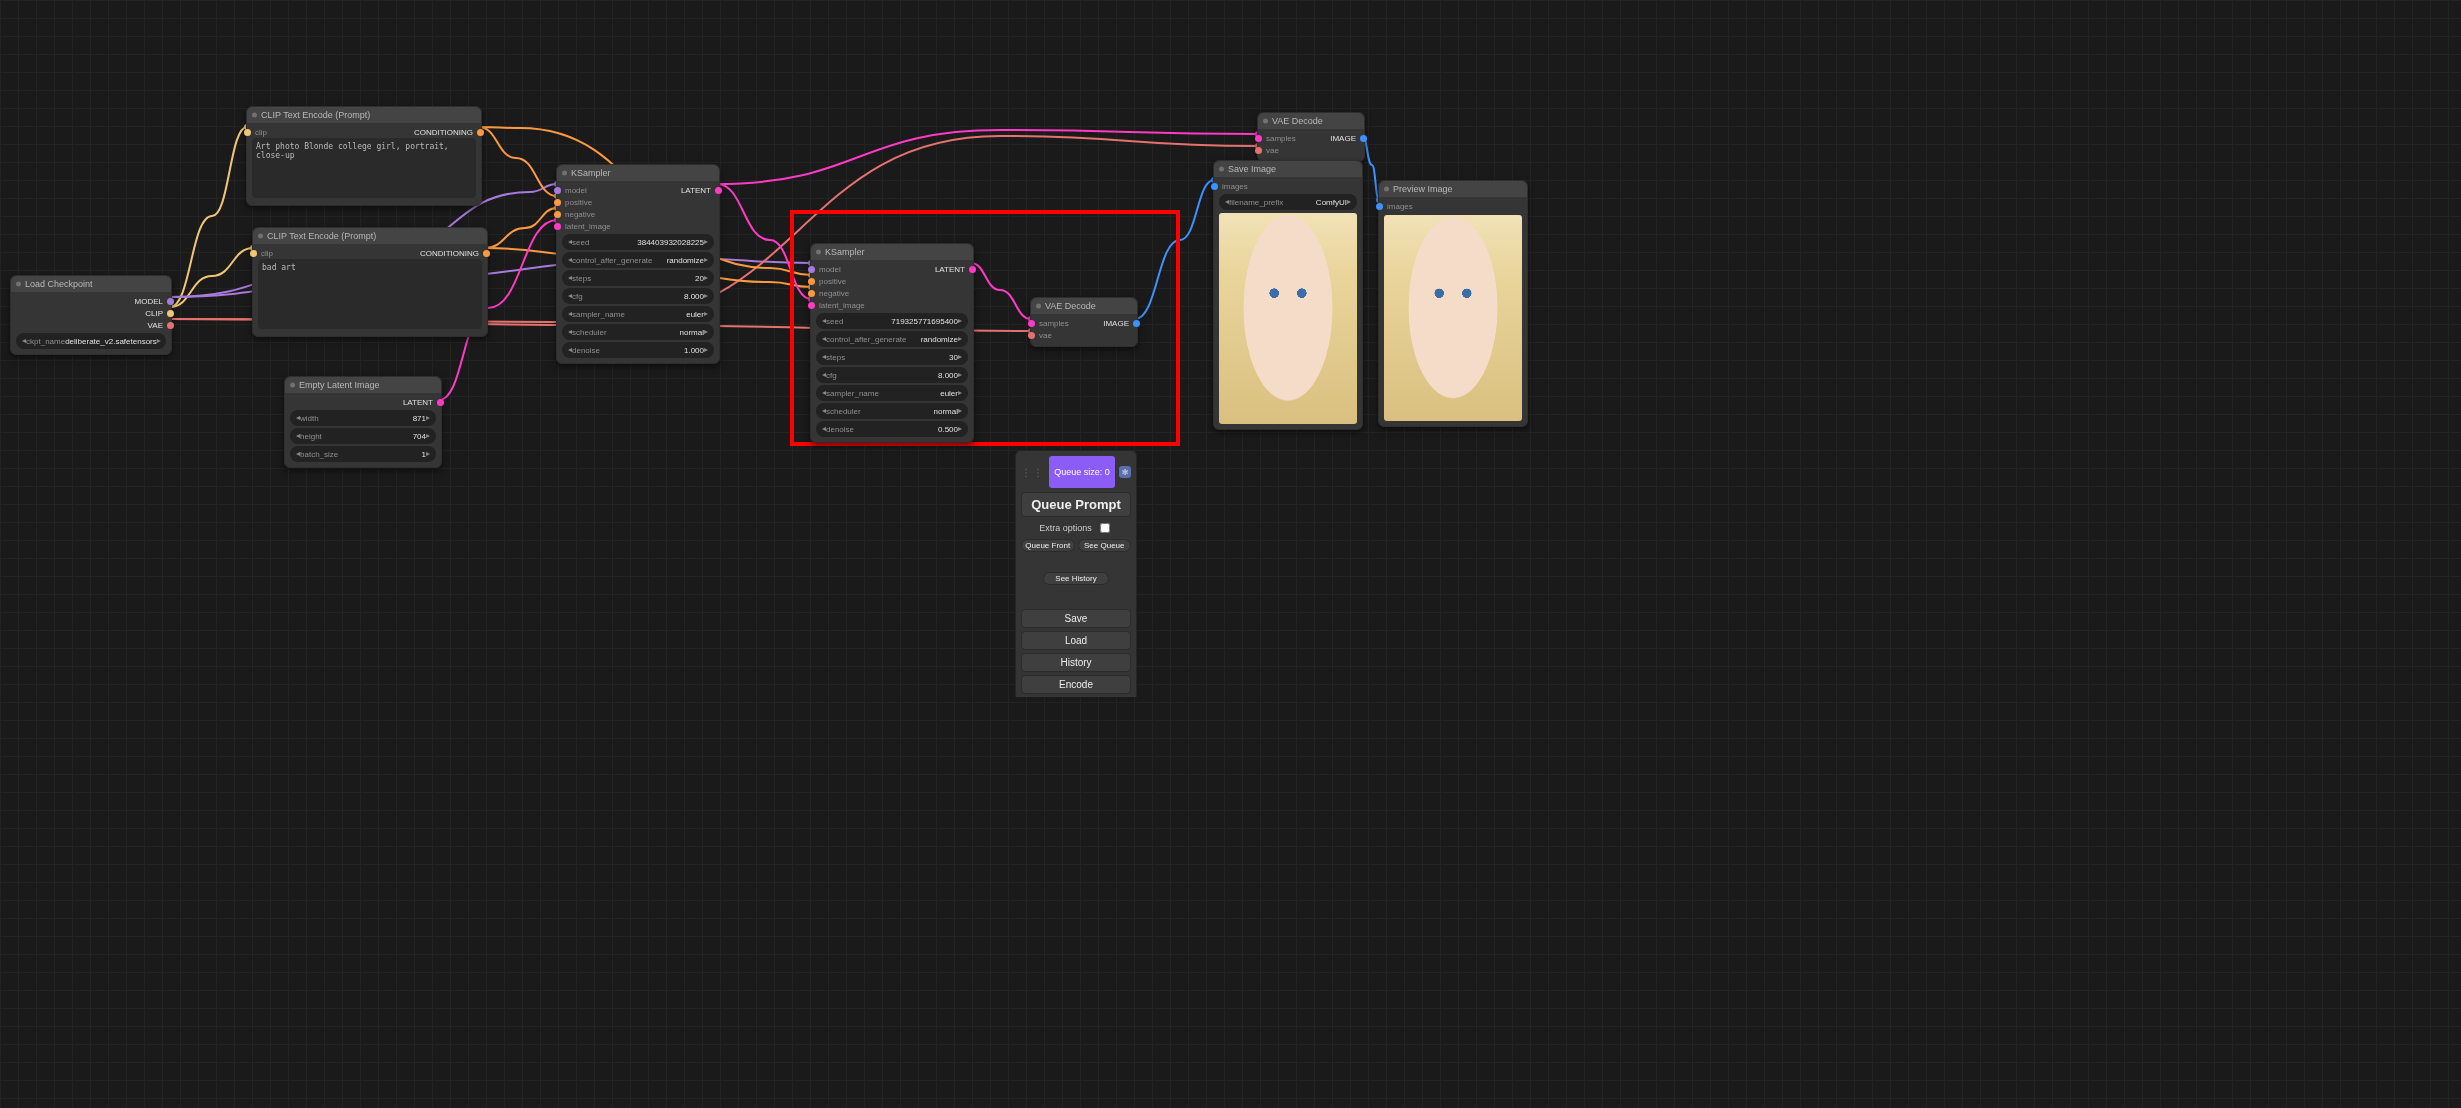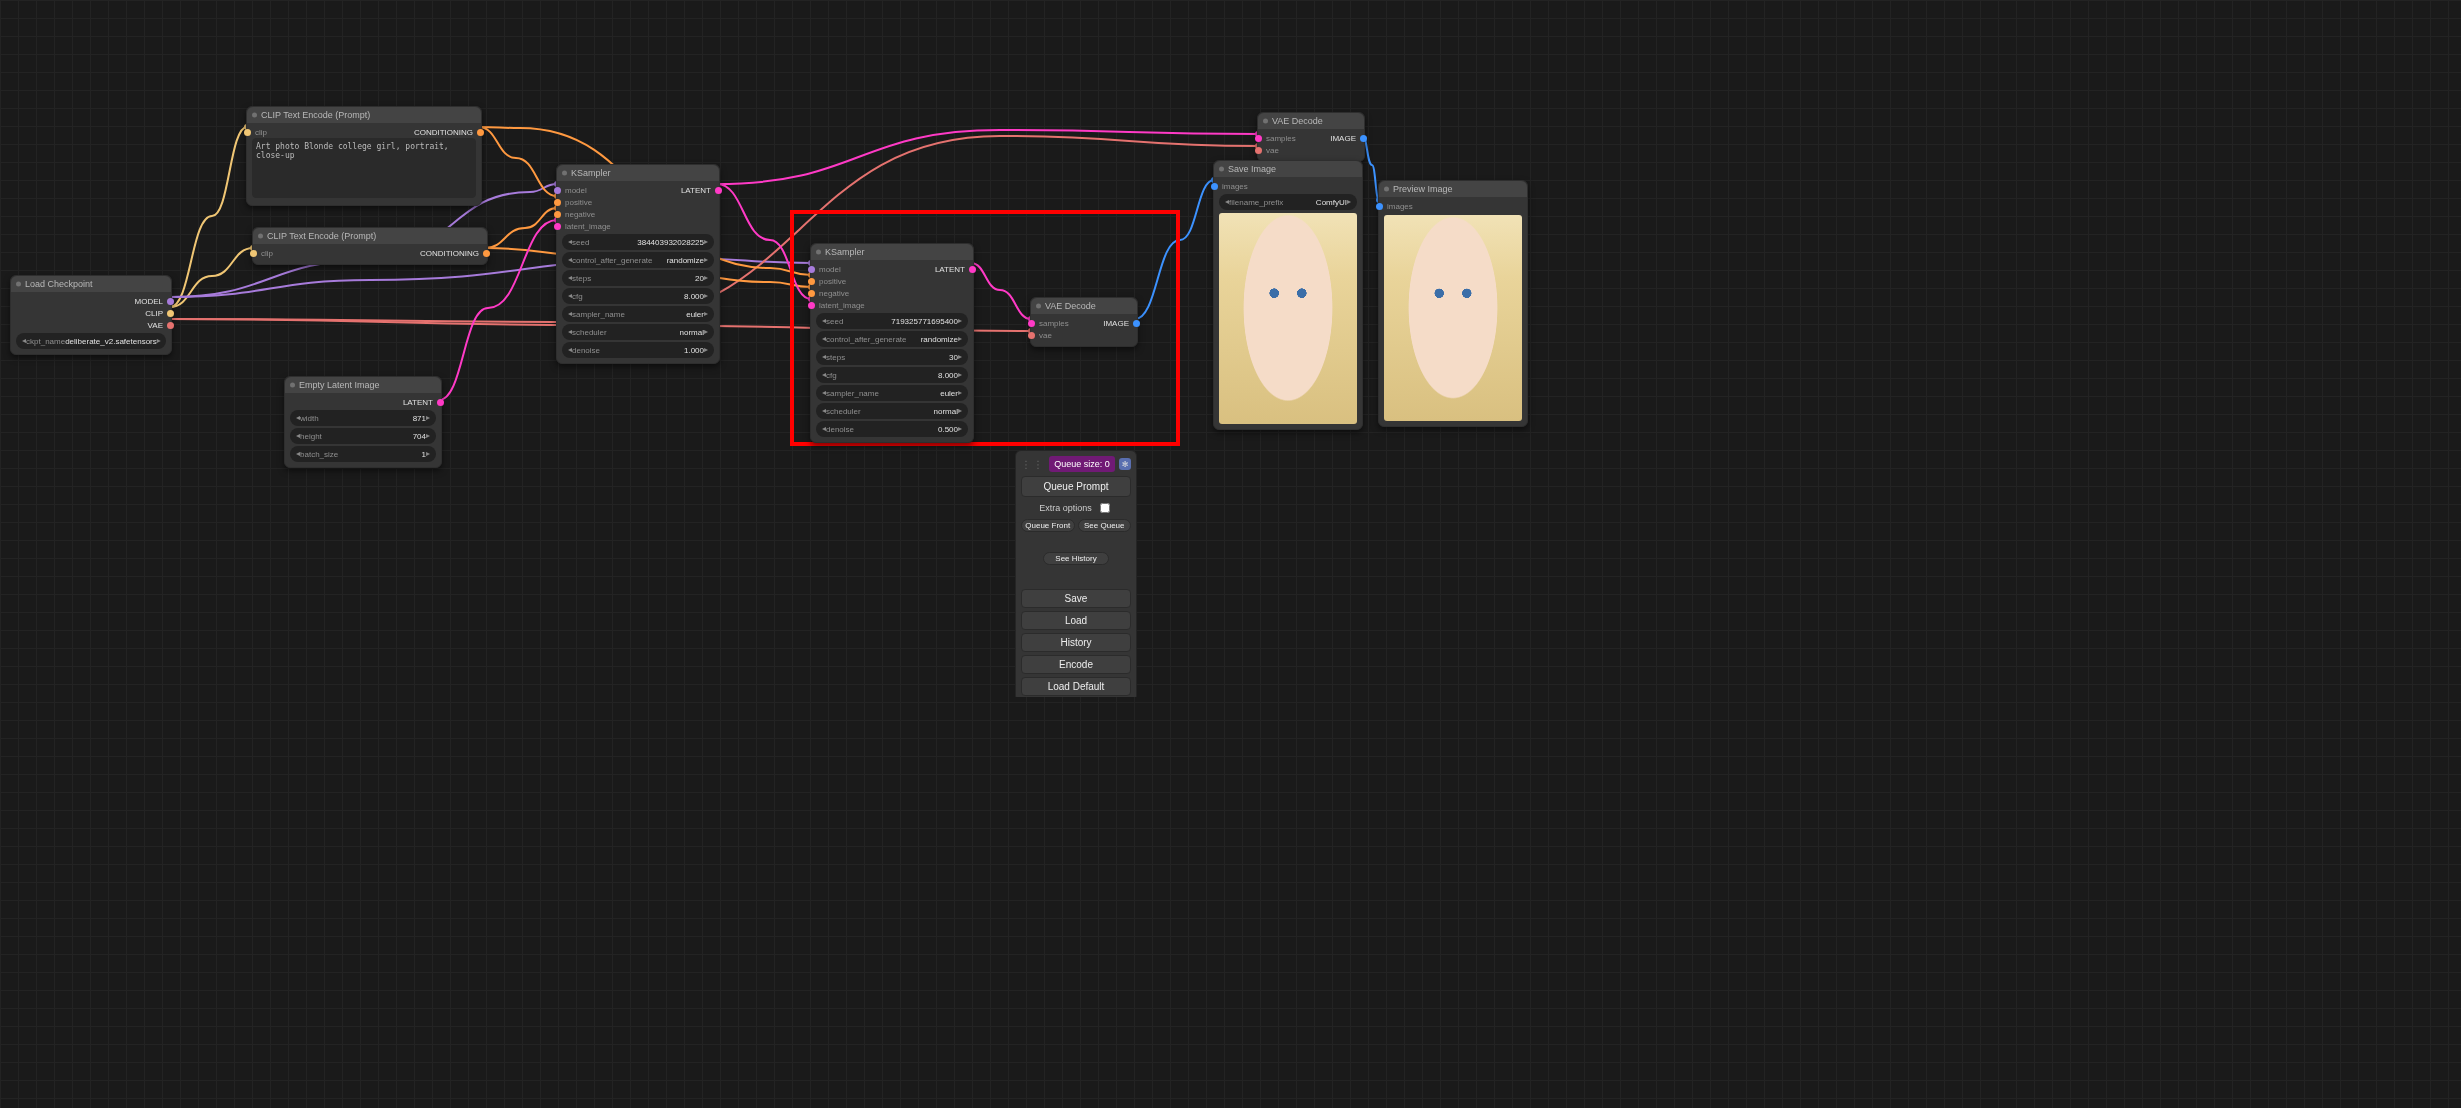--- a/index.html
+++ b/index.html
@@ -94,29 +94,29 @@
   }
 
   
   .panel{
     position:absolute;
     background:#353535;border:1px solid #252525;border-radius:6px;
     padding:5px;width:110px;
     color:#ddd;font-size:10px;text-align:center;
   }
   .panel .head{display:flex;justify-content:space-between;align-items:center;margin-bottom:4px;}
-  .panel .queue-pill{background:#701a75;color:#fff;border-radius:3px;padding:3px 5px;font-size:9px;}
+  .panel .queue-pill{background:#8b5cf6;color:#fff;border-radius:3px;padding:11px 5px;font-size:9px;}
   .panel .gear{width:12px;height:12px;background:#5a6fb0;border-radius:3px;display:flex;align-items:center;justify-content:center;font-size:8px;}
   .panel .drag{color:#666;font-size:10px;letter-spacing:2px;}
   .panel button{
     display:block;width:100%;margin-top:3px;
     background:#3f3f3f;border:1px solid #2b2b2b;border-radius:4px;
     color:#eee;font-size:10px;padding:3px 0;cursor:pointer;
   }
-  .panel button.primary{font-size:10px;padding:4px 0;}
+  .panel button.primary{font-size:13px;padding:4px 0;font-weight:bold;}
   .panel .row-small{display:flex;gap:3px;margin-top:3px;}
   .panel .row-small button{font-size:8px;padding:1px 0;margin:0;border-radius:8px;}
   .panel .extra{display:flex;justify-content:center;align-items:center;gap:4px;margin-top:3px;font-size:9px;color:#ccc;}
   .panel .extra input{width:10px;height:10px;}
 
   
   .portrait{
     width:100%;border-radius:3px;margin-top:3px;
     background:
       radial-gradient(circle at 40% 38%,#3b6ea8 3%,transparent 3.2%),
@@ -262,21 +262,21 @@
               <span class="lbl">clip</span>
             </div>
           </div>
           <div style="min-width: 40%; text-align: right;">
             <div class="port out">
               <span class="lbl">CONDITIONING</span>
               <span class="dot" style="background: rgb(255, 153, 64);"></span>
             </div>
           </div>
         </div>
-      </div></div>
+      </div><textarea class="prompt" rows="5" style="height: 70px;">bad art</textarea></div>
   </div>
 <div class="node" style="left: 284px; top: 376px; width: 156px;">
     <div class="title">Empty Latent Image</div>
     <div class="body">
       <div class="ports">
         <div class="port-row-split">
           <div style="min-width: 40%;"></div>
           <div style="min-width: 40%; text-align: right;">
             <div class="port out">
               <span class="lbl">LATENT</span>

